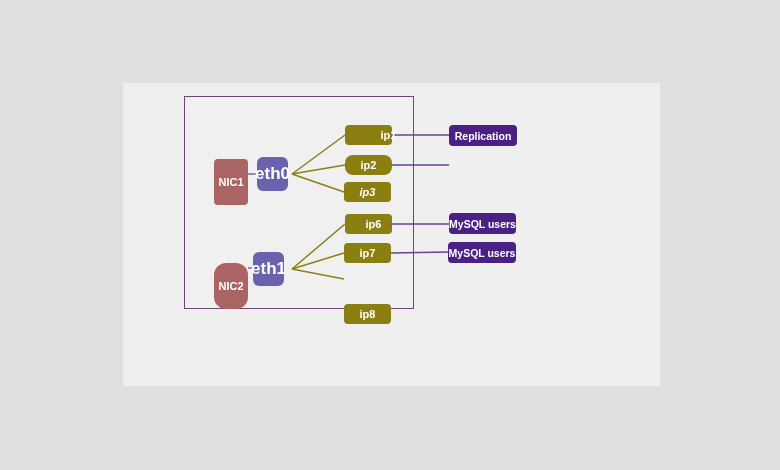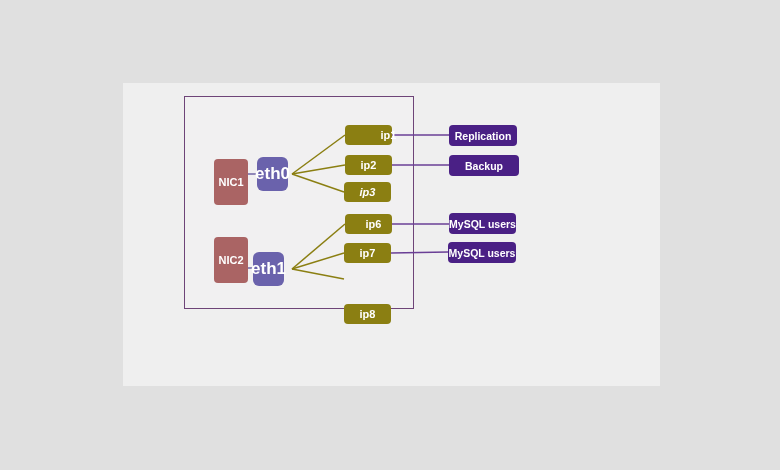--- a/index.html
+++ b/index.html
@@ -30,23 +30,23 @@
     box-sizing: border-box;
     white-space: nowrap;
   }
   .nic  { background: #aa6464; border-radius: 4px; width: 34px; height: 46px; font-size: 11px; }
   .eth  { background: #6a62ac; border-radius: 6px; width: 31px; height: 34px; font-size: 17px; }
   .ip   { background: #8b7f12; border-radius: 4px; width: 47px; height: 20px; font-size: 11px; }
   .svc  { background: #4a2085; border-radius: 4px; height: 21px; font-size: 10.5px; padding: 0 6px; }
   .nic1 { left: 214px; top: 159px; }
   .eth0 { left: 257px; top: 157px; }
   .ip1  { left: 345px; top: 125px; padding-left: 40px; }
-  .ip2  { left: 345px; top: 155px; }
+  .ip2  { left: 345px; top: 155px; border-radius: 8px; }
   .ip3  { left: 344px; top: 182px; font-style: italic; }
-  .nic2 { left: 214px; top: 237px; }
+  .nic2 { left: 214px; top: 263px; border-radius: 12px; }
   .eth1 { left: 253px; top: 252px; }
   .ip6  { left: 345px; top: 214px; padding-left: 10px; }
   .ip7  { left: 344px; top: 243px; }
   .ip8  { left: 344px; top: 269px; margin-top: 35px; }
   .svc1 { left: 449px; top: 125px; width: 68px; }
   .svc2 { left: 449px; top: 155px; width: 70px; }
   .svc3 { left: 449px; top: 213px; width: 67px; }
   .svc4 { left: 448px; top: 242px; width: 68px; }
   .edge-olive  { stroke: #8b7f12; stroke-width: 1.5; }
   .edge-purple { stroke: #6f64a5; stroke-width: 1.5; }
@@ -85,16 +85,15 @@
   <div class="node ip ip2">ip2</div>
   <div class="node ip ip3">ip3</div>
 
   <div class="node nic nic2">NIC2</div>
   <div class="node eth eth1">eth1</div>
   <div class="node ip ip6">ip6</div>
   <div class="node ip ip7">ip7</div>
   <div class="node ip ip8">ip8</div>
 
   <div class="node svc svc1">Replication</div>
-  <div class="node svc svc2">Backup</div>
   <div class="node svc svc3">MySQL users</div>
   <div class="node svc svc4">MySQL users</div>
 </div>
 
 </body></html>

